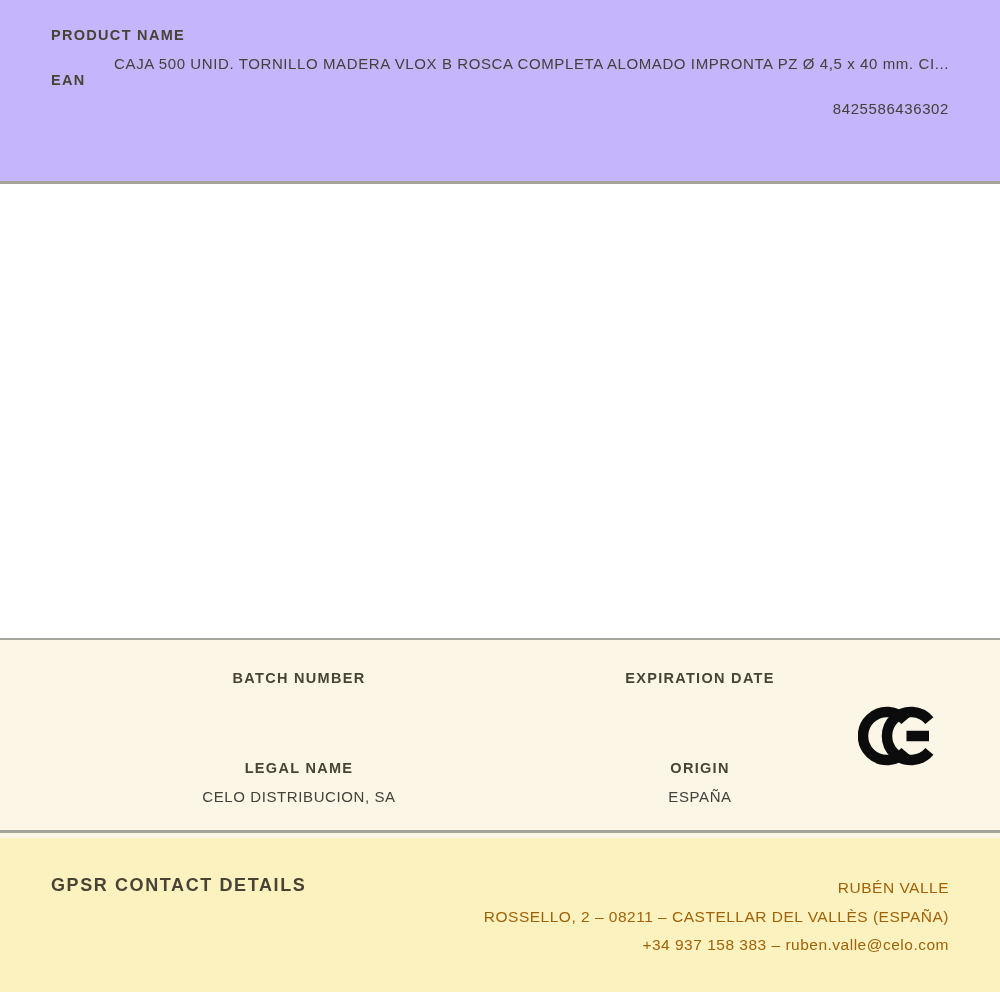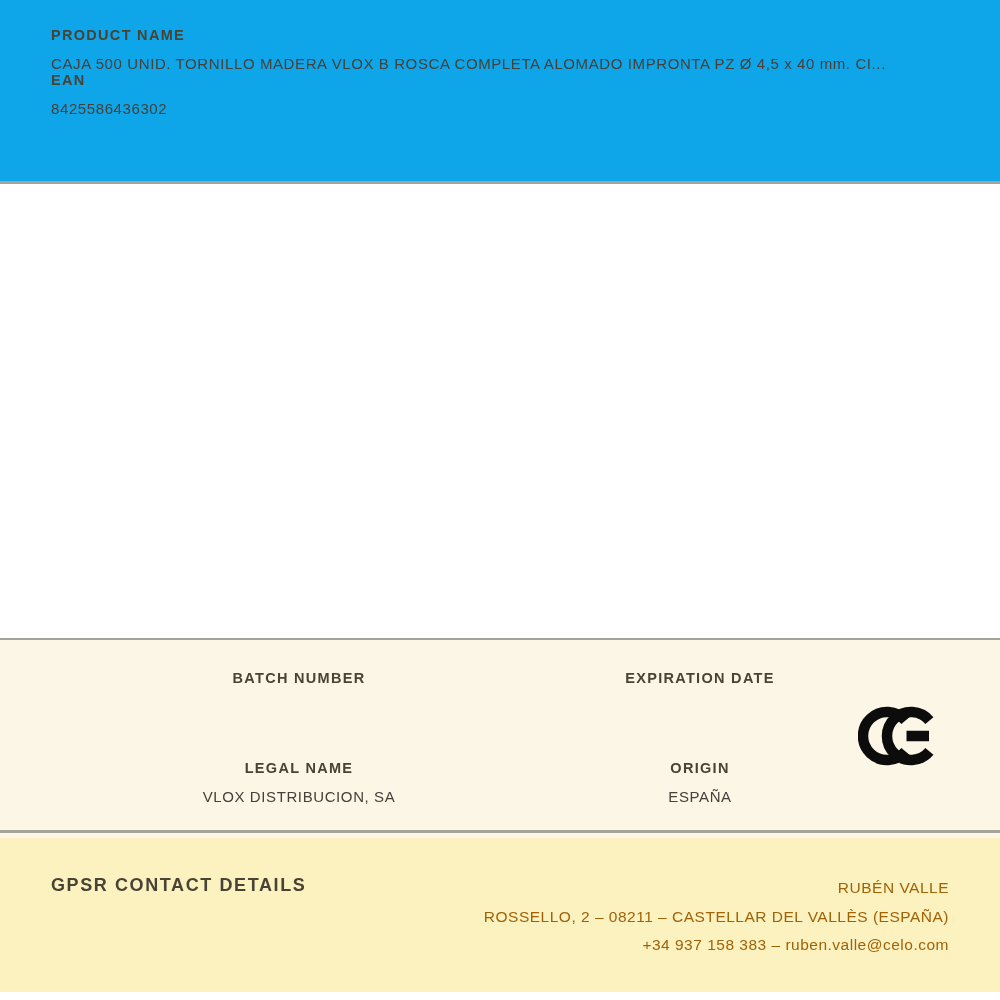--- a/index.html
+++ b/index.html
@@ -6,21 +6,21 @@
   html, body { width: 1000px; height: 1000px; background: #ffffff; }
   body {
     font-family: "Liberation Sans", sans-serif;
     color: #45413a;
     overflow: hidden;
   }
 
   
   .top-section {
     height: 184px;
-    background: #0ea5e9;
+    background: #c4b5fd;
     border-bottom: 3px solid #a5a49b;
     padding: 27px 51px 16px 51px;
   }
   .middle-section {
     height: 456px;
     background: #ffffff;
     border-bottom: 2px solid #a5a49b;
   }
   .info-section {
     height: 193px;
@@ -48,21 +48,21 @@
     letter-spacing: 1.3px;
     color: #494335;
     line-height: 16px;
   }
   .field-value {
     font-size: 15px;
     letter-spacing: 0.6px;
     color: #45413a;
     line-height: 17px;
   }
-  .top-section .field-value { margin-top: 12px; }
+  .top-section .field-value { margin-top: 12px; text-align: right; }
   .top-section .ean-label { }
 
   
   .info-col {
     position: absolute;
     width: 400px;
     text-align: center;
   }
   .col-left  { left: 99px; }
   .col-right { left: 500px; }
@@ -106,21 +106,21 @@
   <div class="field-value">8425586436302</div>
 </div>
 
 <div class="middle-section"></div>
 
 <div class="info-section">
   <div class="info-col col-right row-batch field-label">EXPIRATION DATE</div>
   <div class="info-col col-left row-batch field-label">BATCH NUMBER</div>
 
   <div class="info-col col-left row-legal-label field-label">LEGAL NAME</div>
-  <div class="info-col col-left row-legal-value field-value">VLOX DISTRIBUCION, SA</div>
+  <div class="info-col col-left row-legal-value field-value">CELO DISTRIBUCION, SA</div>
 
   <div class="info-col col-right row-legal-label field-label">ORIGIN</div>
   <div class="info-col col-right row-legal-value field-value">ESPAÑA</div>
 
   <div class="ce-mark">
     <svg viewBox="0 0 82 58" xmlns="http://www.w3.org/2000/svg" aria-hidden="true">
 
       <path d="M 47.4 13.6 A 24 24 0 1 0 47.4 44.4" fill="none" stroke="#0c0c0c" stroke-width="10.5" stroke-linecap="butt"></path>
 
       <path d="M 71.4 13.6 A 24 24 0 1 0 71.4 44.4" fill="none" stroke="#0c0c0c" stroke-width="10.5" stroke-linecap="butt"></path>

